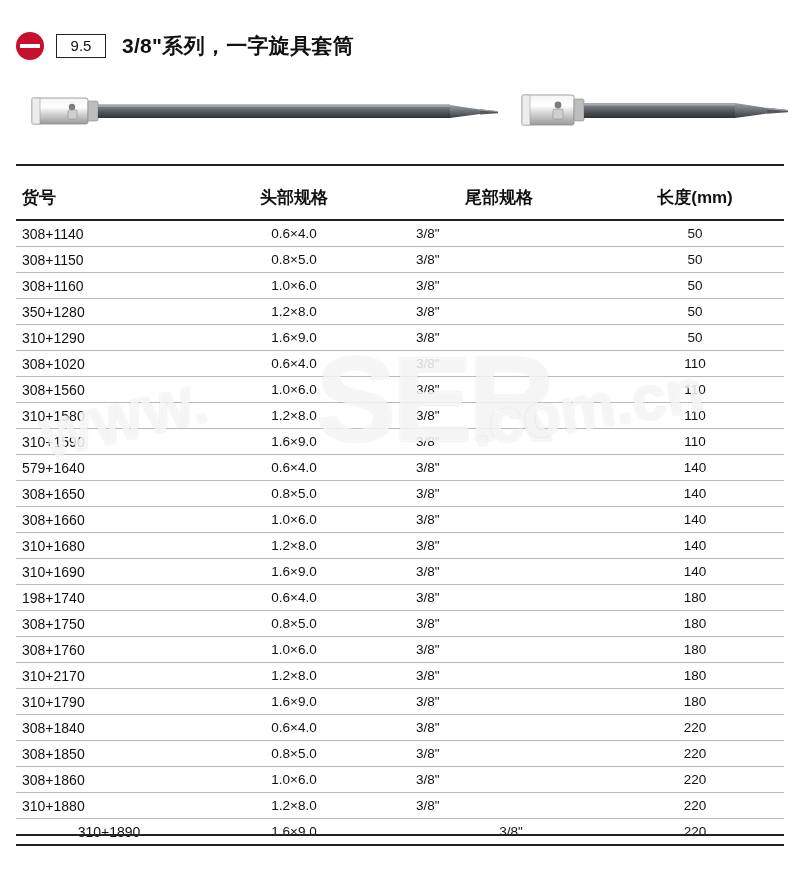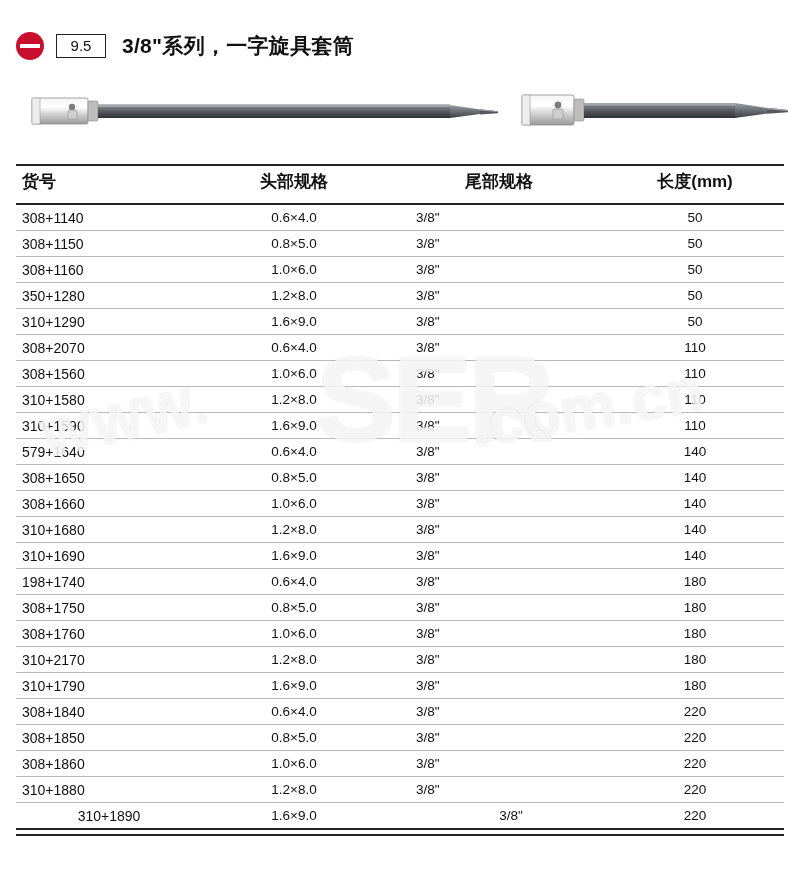--- a/index.html
+++ b/index.html
@@ -91,21 +91,21 @@
   }
   table.spec col.c0 { width: 180px; }
   table.spec col.c1 { width: 196px; }
   table.spec col.c2 { width: 214px; }
   table.spec col.c3 { width: 178px; }
 
   table.spec thead th {
     font-size: 17px;
     font-weight: bold;
     color: #111;
-    padding: 4px 0 10px;
+    padding: 20px 0 10px;
     border-top: 2.5px solid #222;
     border-bottom: 2.5px solid #222;
     text-align: center;
   }
   table.spec thead th.left {
     text-align: left;
     padding-left: 6px;
   }
   table.spec tbody td {
     font-size: 13.5px;
@@ -284,21 +284,21 @@
           <td class="tail">3/8"</td>
           <td>50</td>
         </tr>
       <tr>
           <td class="code">310+1290</td>
           <td>1.6×9.0</td>
           <td class="tail">3/8"</td>
           <td>50</td>
         </tr>
       <tr>
-          <td class="code">308+2070</td>
+          <td class="code">308+1020</td>
           <td>0.6×4.0</td>
           <td class="tail">3/8"</td>
           <td>110</td>
         </tr>
       <tr>
           <td class="code">308+1560</td>
           <td>1.0×6.0</td>
           <td class="tail">3/8"</td>
           <td>110</td>
         </tr>

